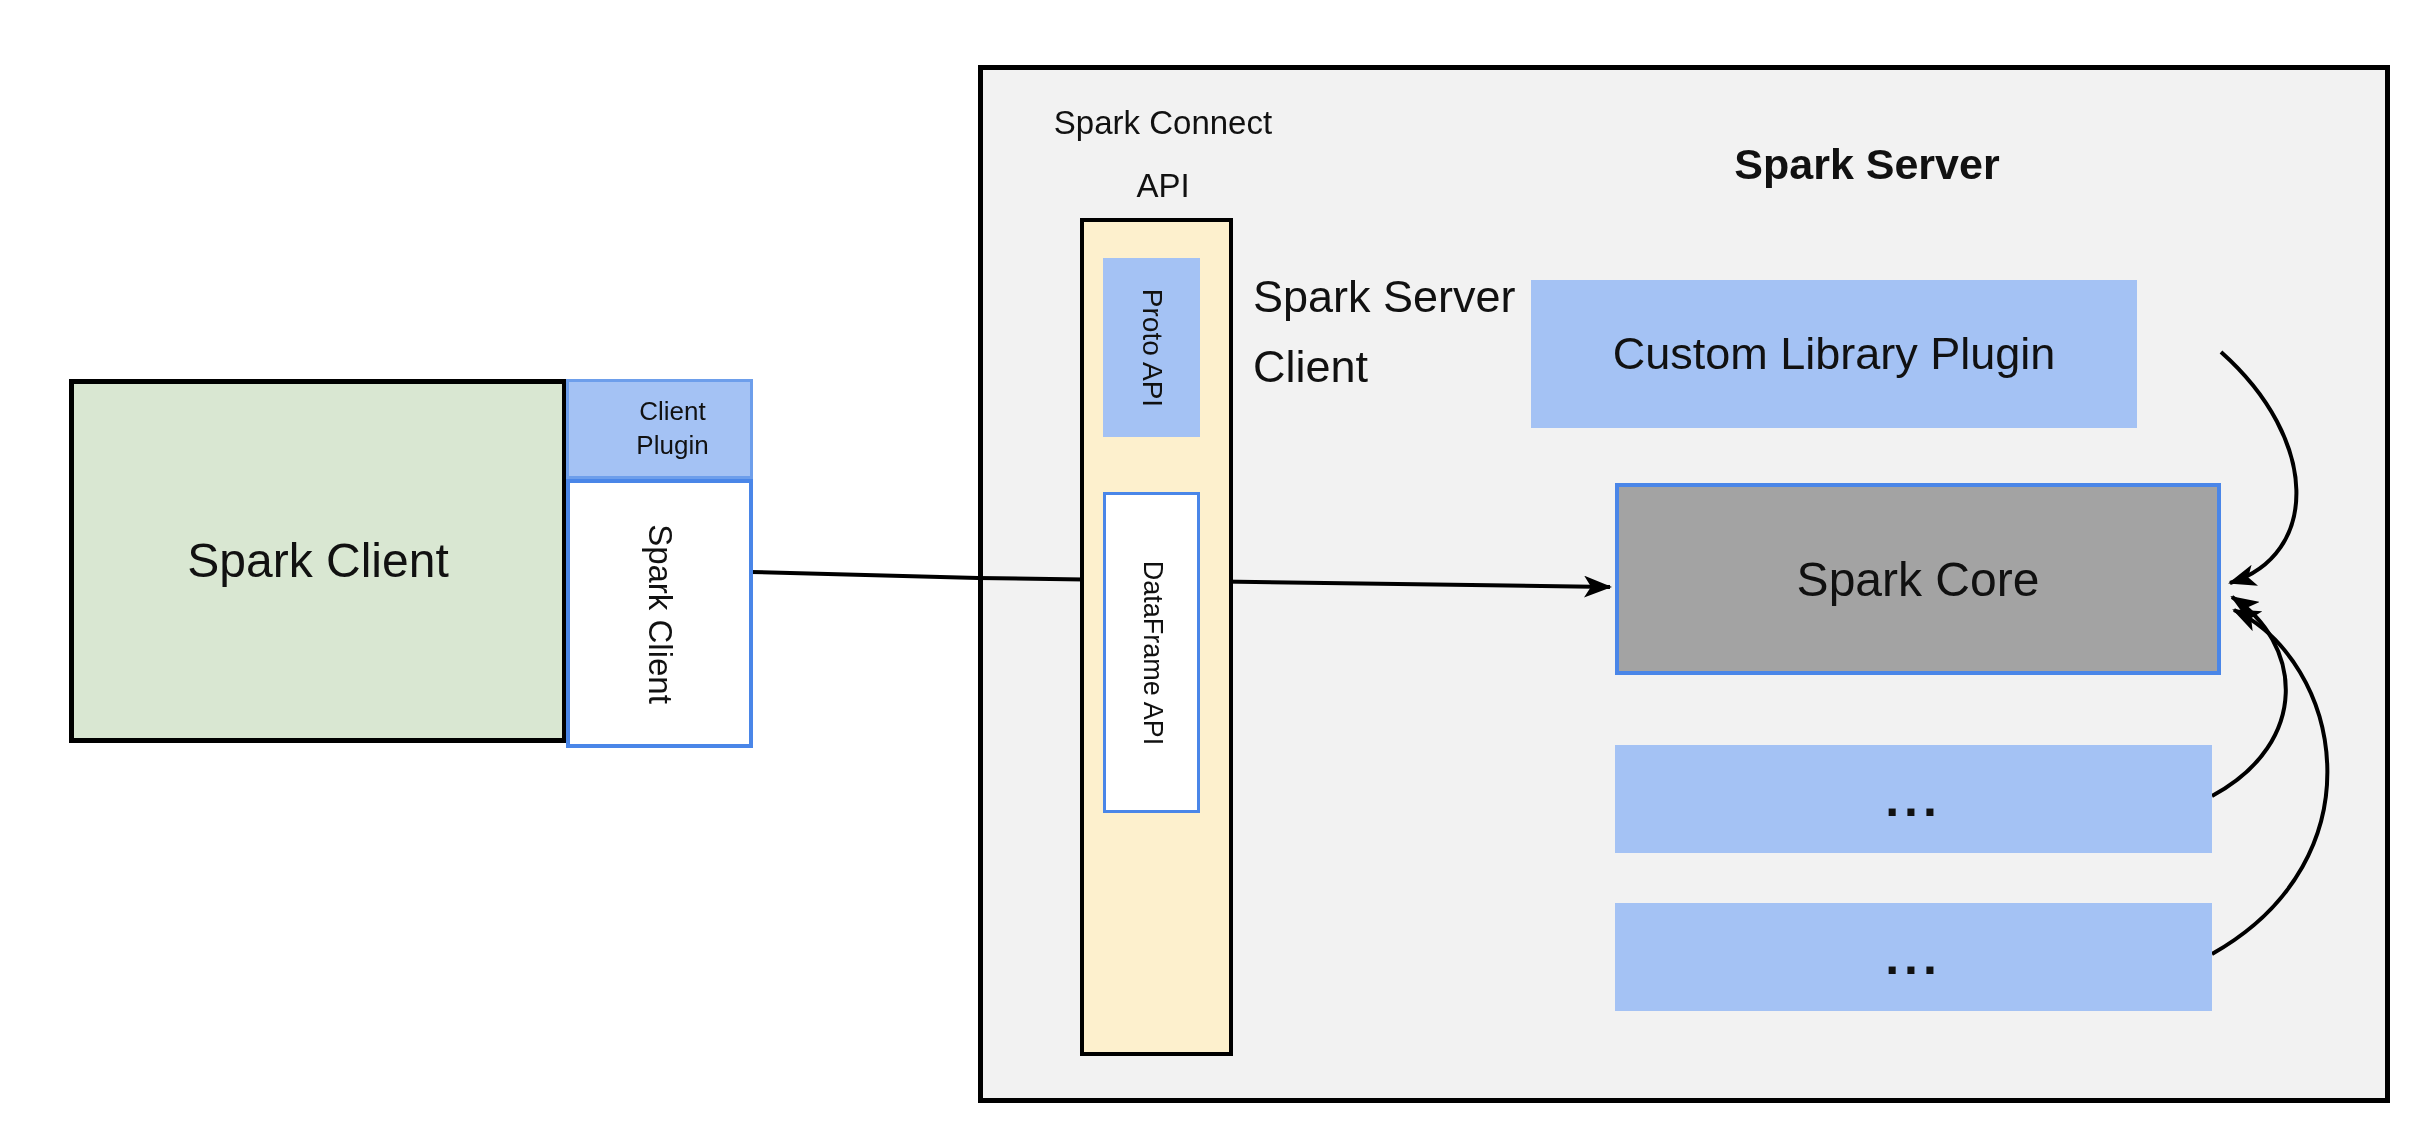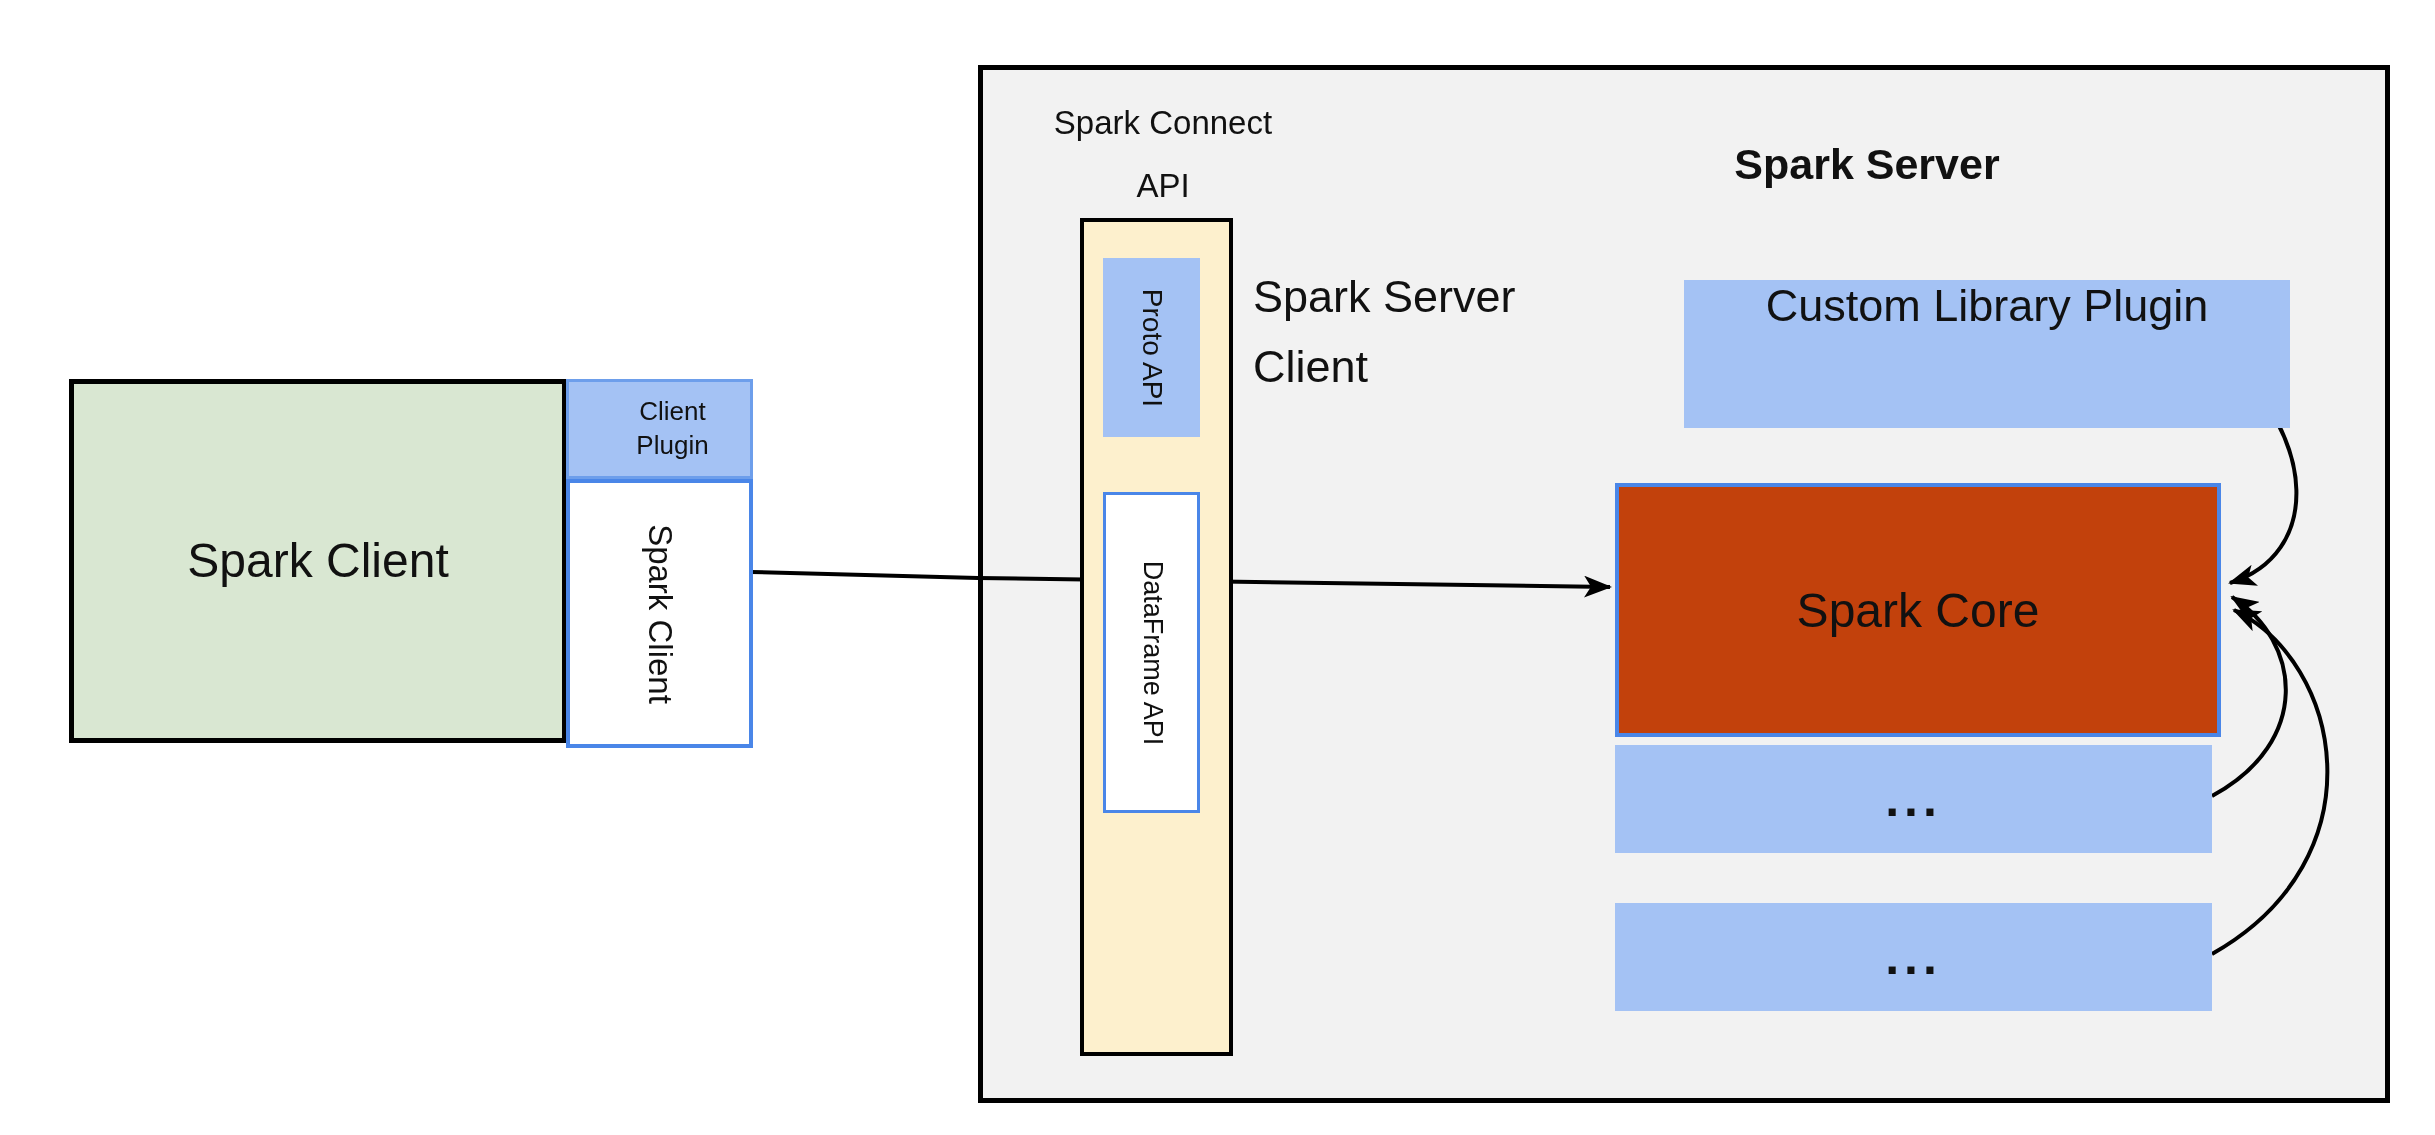--- a/index.html
+++ b/index.html
@@ -51,26 +51,26 @@
 
   
   #connect-api-title{left:998px; top:92px; width:330px; text-align:center;
     font-size:33px; line-height:1.9; z-index:3;}
   #server-title{left:1667px; top:140px; width:400px; text-align:center;
     font-size:43px; font-weight:bold; z-index:3;}
   #server-library-label{left:1253px; top:262px; width:400px;
     font-size:45px; line-height:1.55; z-index:3;}
 
   
-  #plugin-box{left:1684px; top:280px; width:606px; height:148px;
+  #plugin-box{left:1531px; top:280px; width:606px; height:148px;
     background:var(--blue_fill); z-index:7;
-    display:flex; justify-content:center;}
+    display:flex; align-items:center; justify-content:center;}
   #plugin-label{font-size:45px;}
-  #core-box{left:1615px; top:483px; width:606px; height:254px;
-    background:#c2410c; border:4px solid var(--blue_border); z-index:7;
+  #core-box{left:1615px; top:483px; width:606px; height:192px;
+    background:#a3a3a3; border:4px solid var(--blue_border); z-index:7;
     display:flex; align-items:center; justify-content:center;}
   #core-label{font-size:48px;}
   .dots-box{left:1615px; width:597px; height:108px; background:var(--blue_fill); z-index:7;
     display:flex; align-items:center; justify-content:center;}
   #dots-box-1{top:745px;}
   #dots-box-2{top:903px;}
   .dots-label{font-size:50px; font-weight:bold; letter-spacing:5px;}
 </style>
 </head>
 <body>

